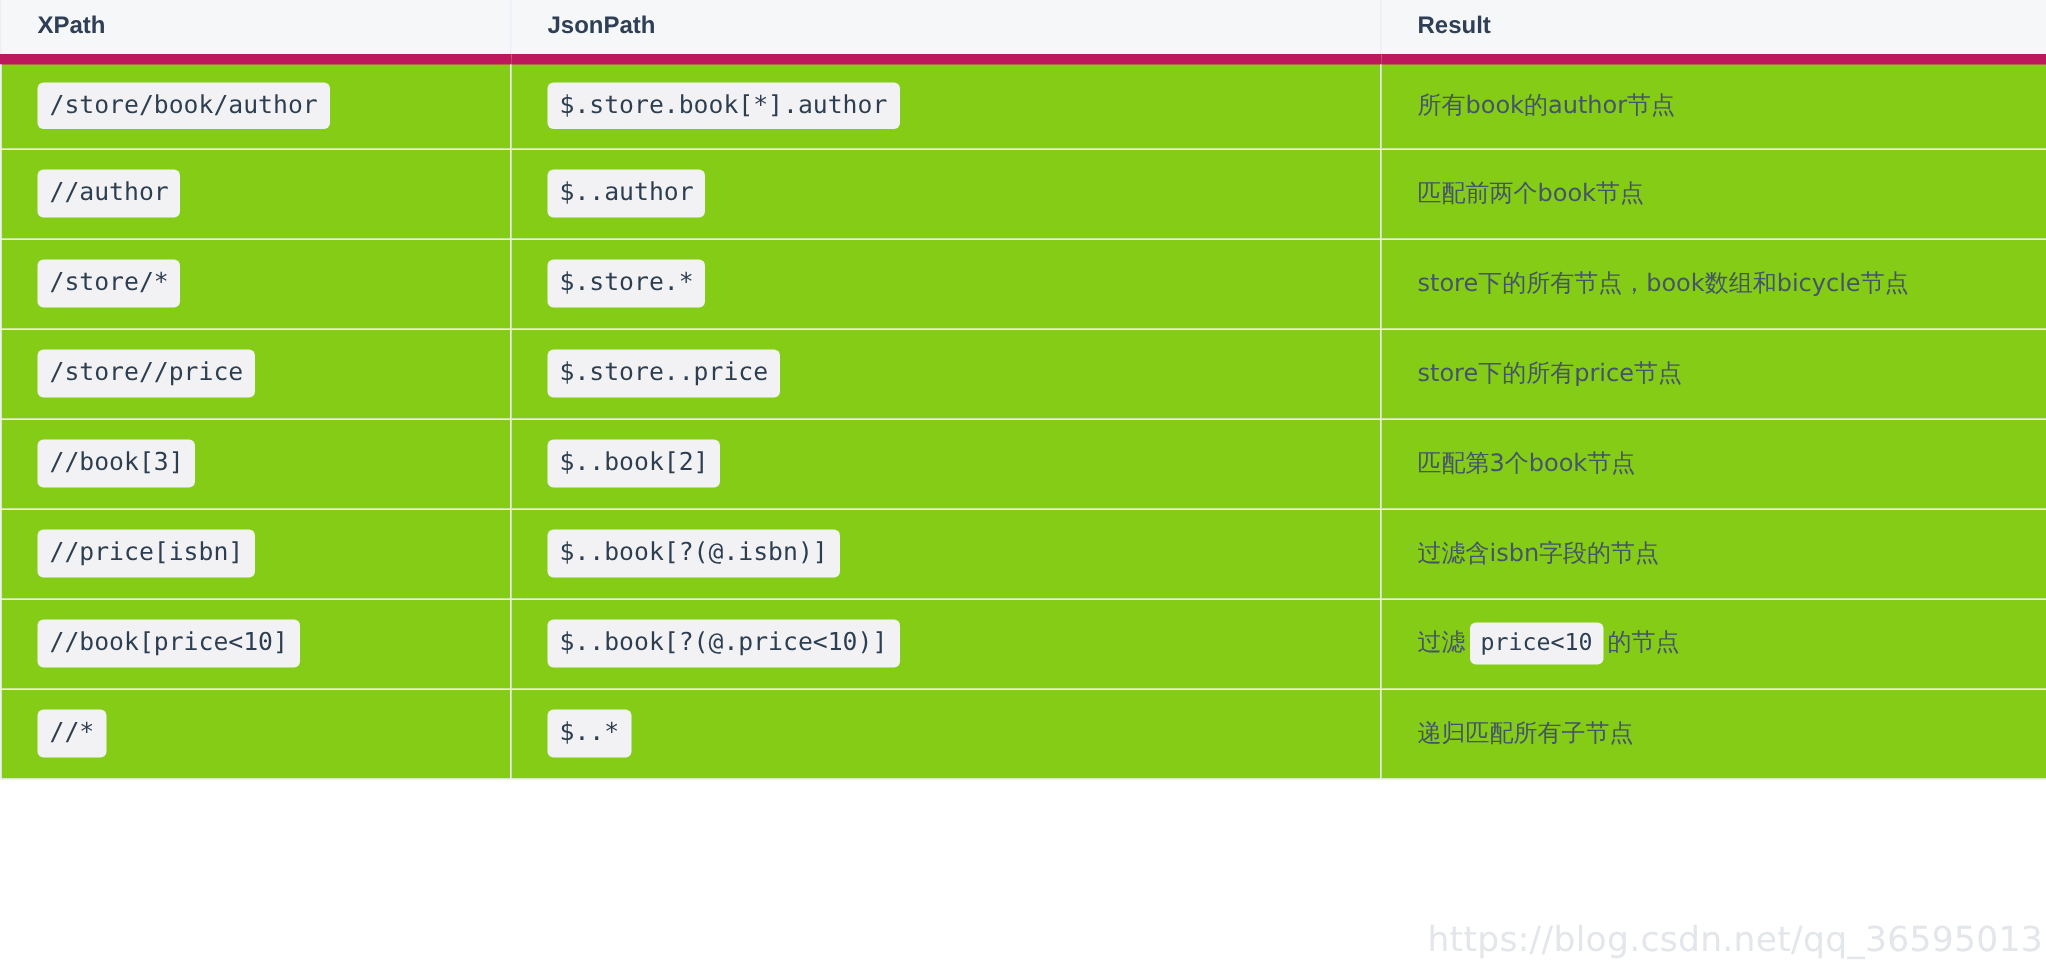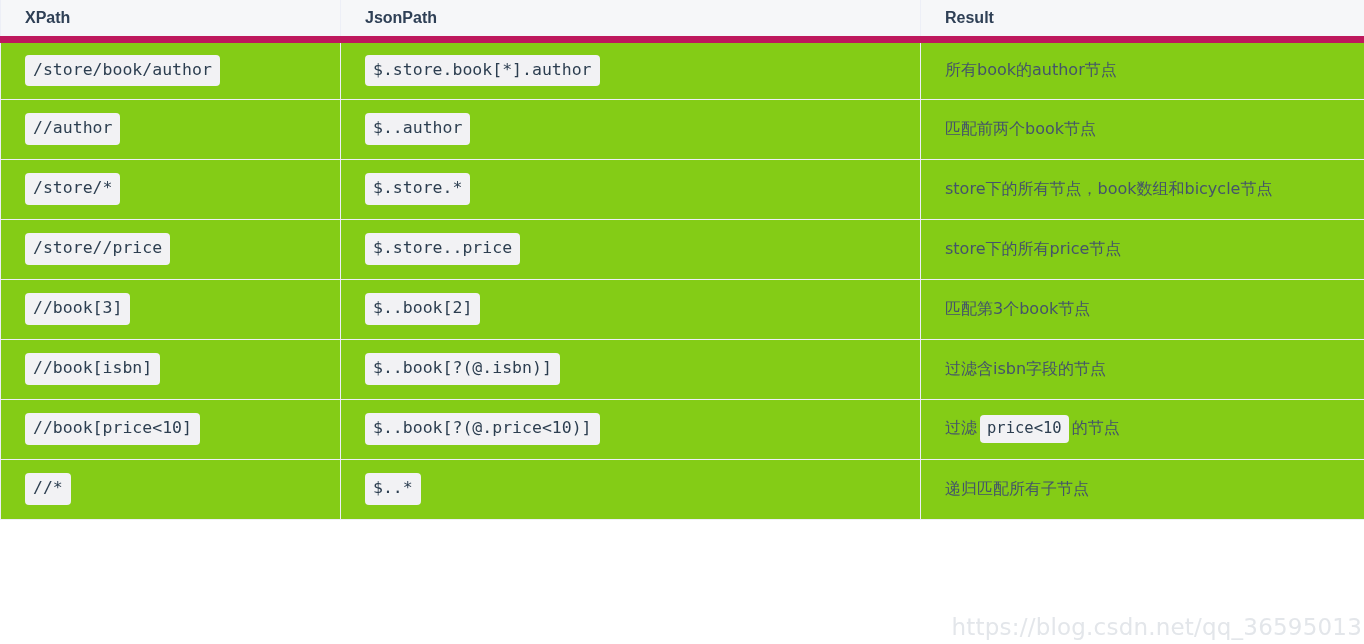--- a/index.html
+++ b/index.html
@@ -166,21 +166,21 @@
           <td><code class="chip">/store//price</code></td>
           <td><code class="chip">$.store..price</code></td>
           <td><span class="result-text">store下的所有price节点</span></td>
         </tr>
         <tr>
           <td><code class="chip">//book[3]</code></td>
           <td><code class="chip">$..book[2]</code></td>
           <td><span class="result-text">匹配第3个book节点</span></td>
         </tr>
         <tr>
-          <td><code class="chip">//book[isbn]</code></td>
+          <td><code class="chip">//price[isbn]</code></td>
           <td><code class="chip">$..book[?(@.isbn)]</code></td>
           <td><span class="result-text">过滤含isbn字段的节点</span></td>
         </tr>
         <tr>
           <td><code class="chip">//book[price&lt;10]</code></td>
           <td><code class="chip">$..book[?(@.price&lt;10)]</code></td>
           <td><span class="result-text">过滤</span><code class="chip-inline">price&lt;10</code><span class="result-text">的节点</span></td>
         </tr>
         <tr>
           <td><code class="chip">//*</code></td>

